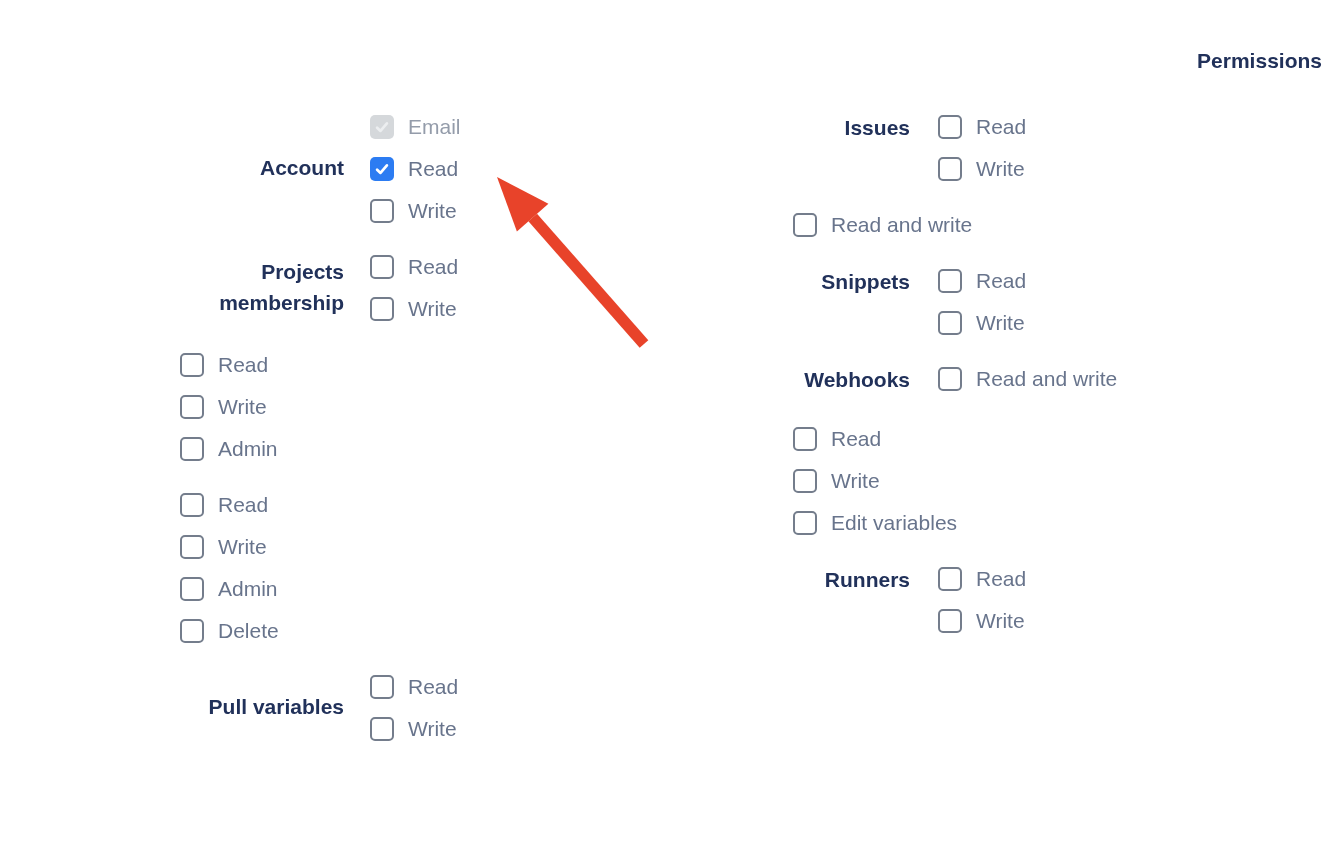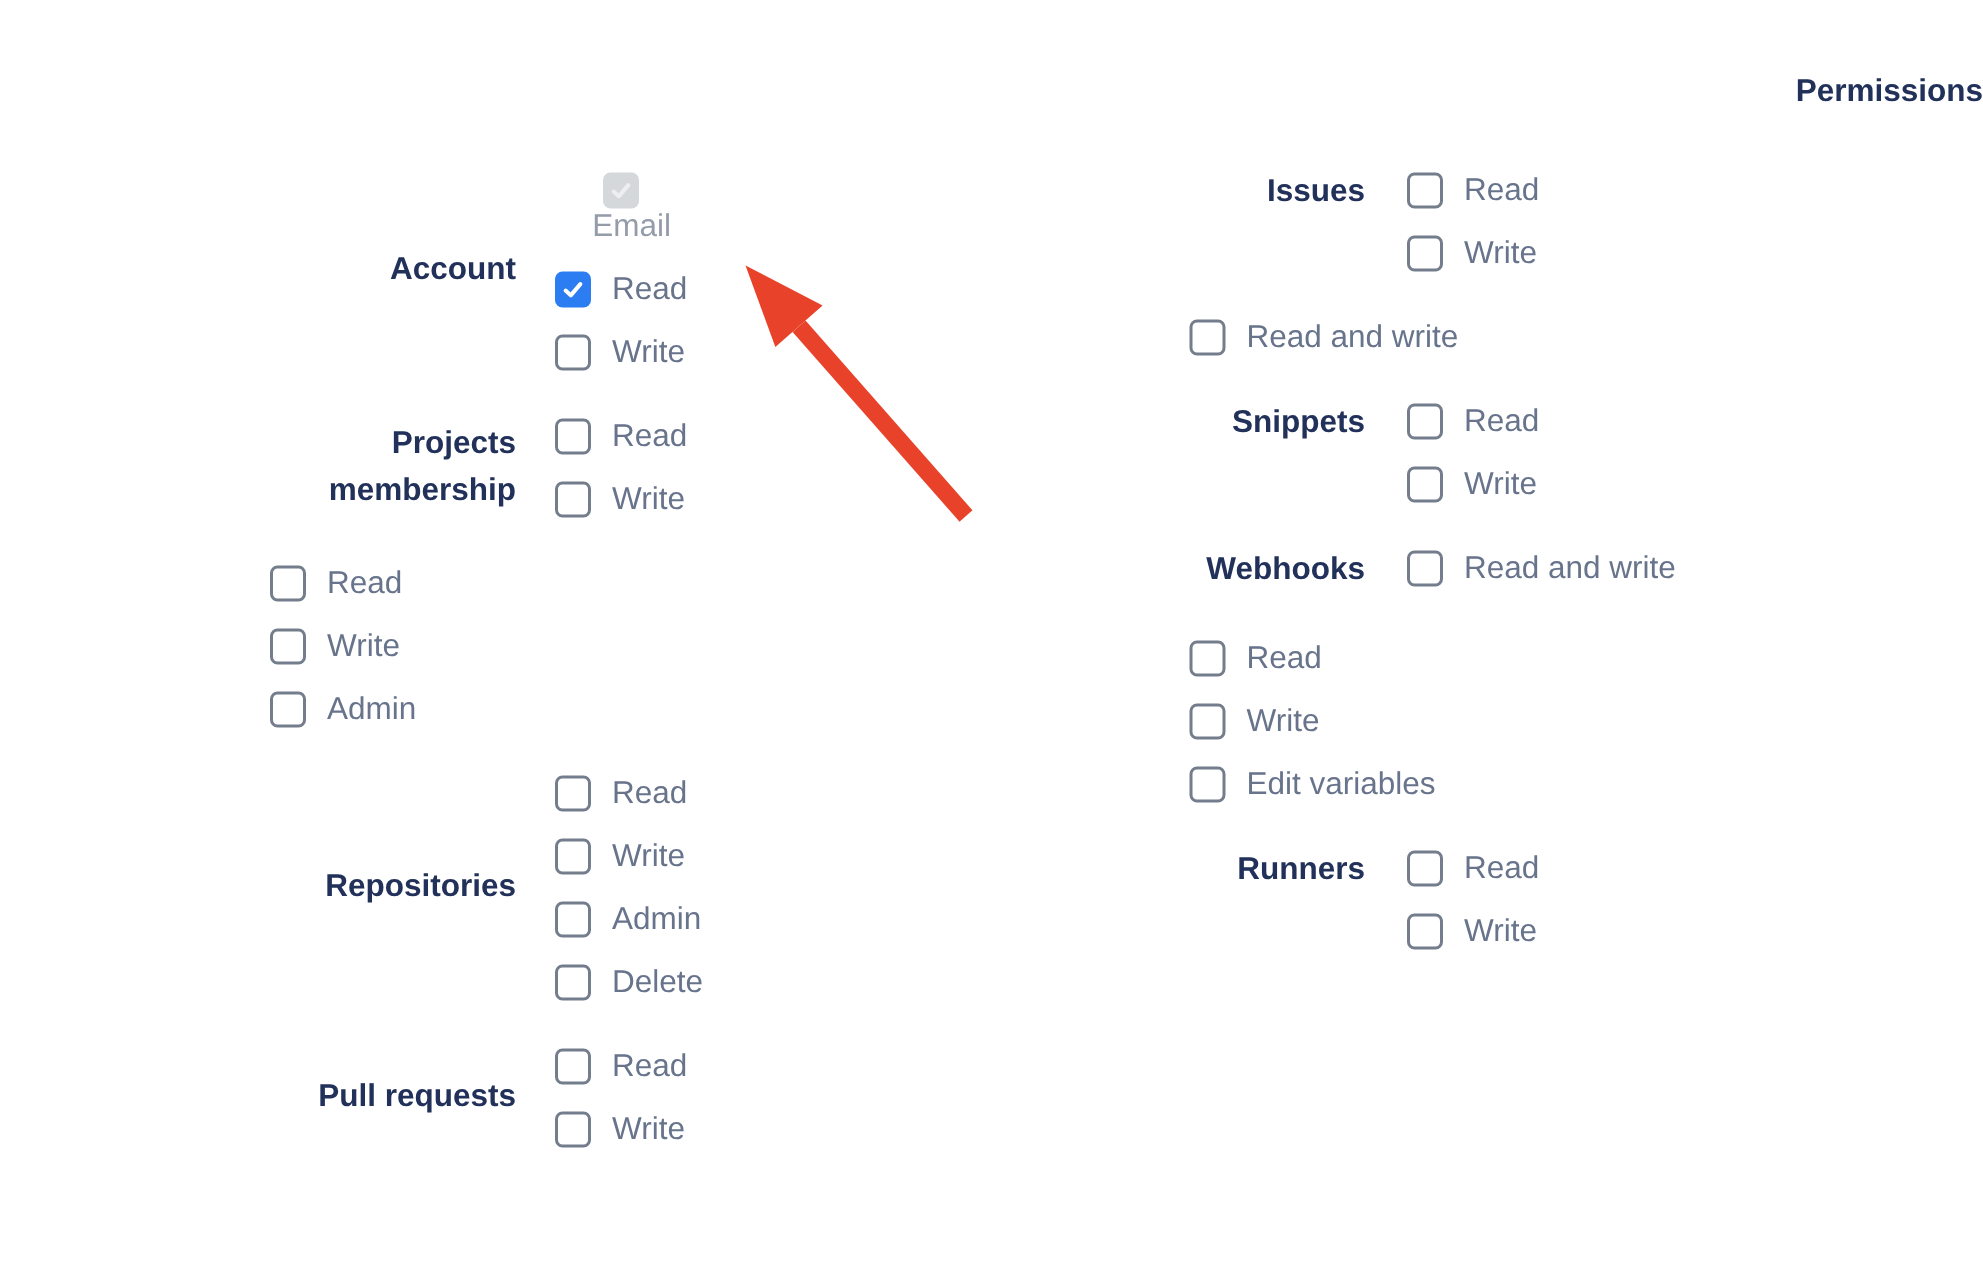--- a/index.html
+++ b/index.html
@@ -72,21 +72,21 @@
   .cb.checked{background:var(--checkbox-checked-bg);}
   .cb.checked_disabled{background:var(--checkbox-disabled-bg);}
   .cb svg{width:16px;height:16px;display:block;}
   .opt-label{
     margin-left:14px;
     font-size:21px;
     line-height:24px;
     color:var(--option-label-text);
     white-space:nowrap;
   }
-  .opt.disabled{cursor:default;flex-direction:column;}
+  .opt.disabled{cursor:default;}
   .opt.disabled .opt-label{color:var(--option-label-disabled-text);}
   .arrow-overlay{
     position:absolute;
     left:0;top:0;
     width:1322px;height:844px;
     pointer-events:none;
   }
 </style>
 </head>
 <body>
@@ -143,42 +143,41 @@
               <span class="cb unchecked"></span>
               <span class="opt-label">Write</span>
             </label>
             <label class="opt">
               <span class="cb unchecked"></span>
               <span class="opt-label">Admin</span>
             </label>
           </div>
         </div>
         <div class="group">
-          <div class="group-label">Repositories</div>
           <div class="opts">
             <label class="opt">
               <span class="cb unchecked"></span>
               <span class="opt-label">Read</span>
             </label>
             <label class="opt">
               <span class="cb unchecked"></span>
               <span class="opt-label">Write</span>
             </label>
             <label class="opt">
               <span class="cb unchecked"></span>
               <span class="opt-label">Admin</span>
             </label>
             <label class="opt">
               <span class="cb unchecked"></span>
               <span class="opt-label">Delete</span>
             </label>
           </div>
         </div>
         <div class="group">
-          <div class="group-label">Pull requests</div>
+          <div class="group-label">Pull variables</div>
           <div class="opts">
             <label class="opt">
               <span class="cb unchecked"></span>
               <span class="opt-label">Read</span>
             </label>
             <label class="opt">
               <span class="cb unchecked"></span>
               <span class="opt-label">Write</span>
             </label>
           </div>

